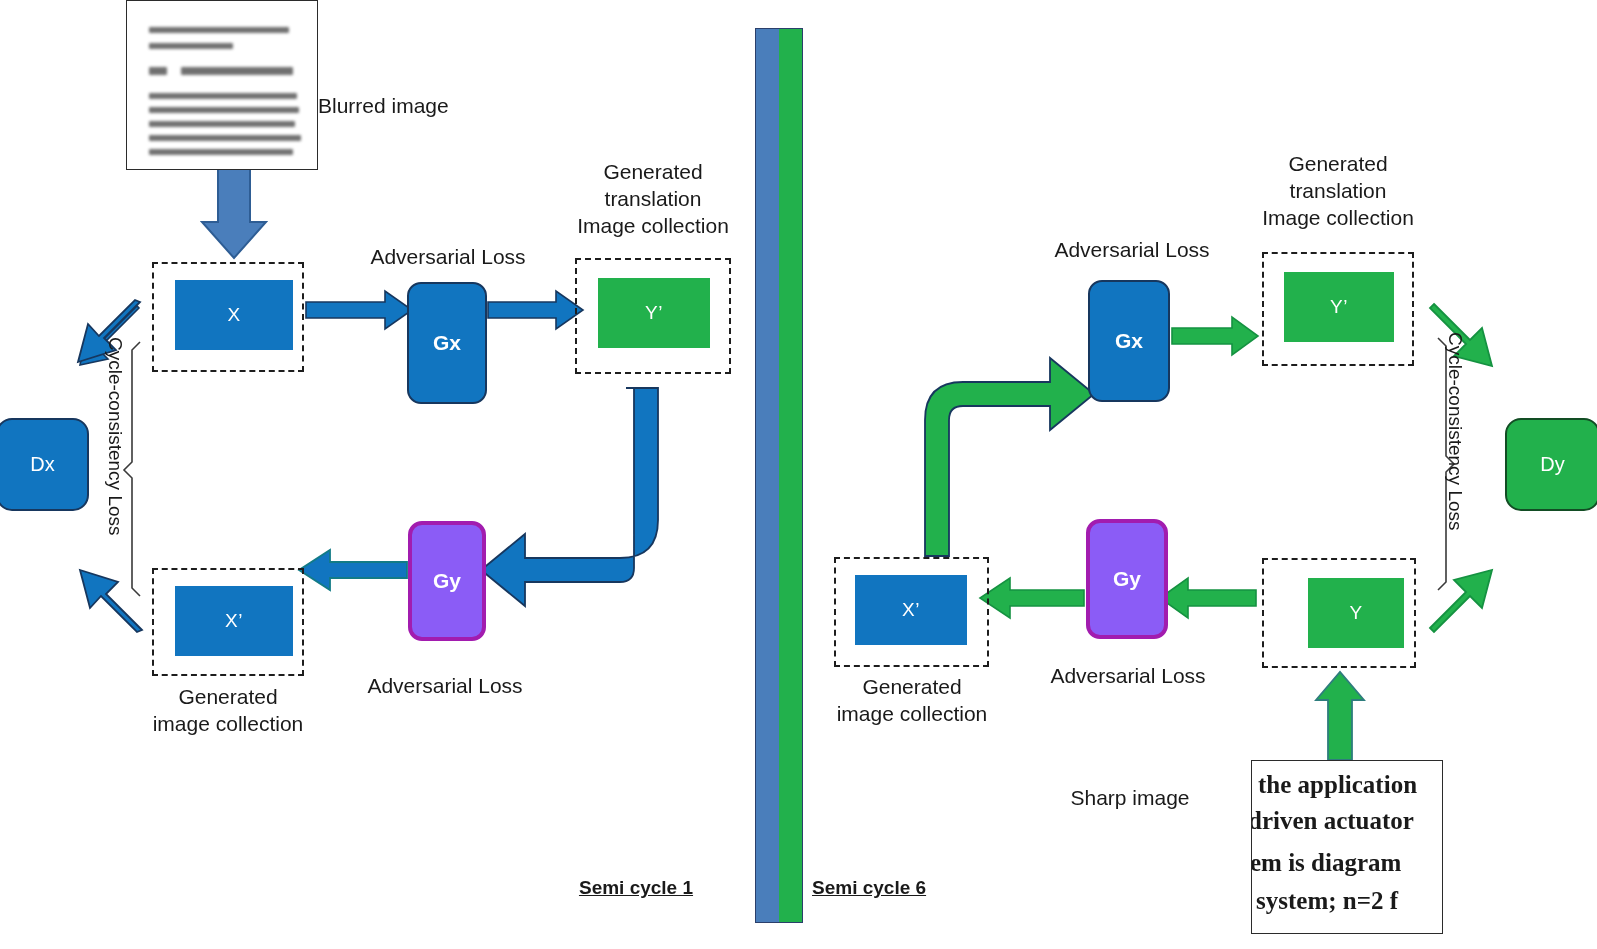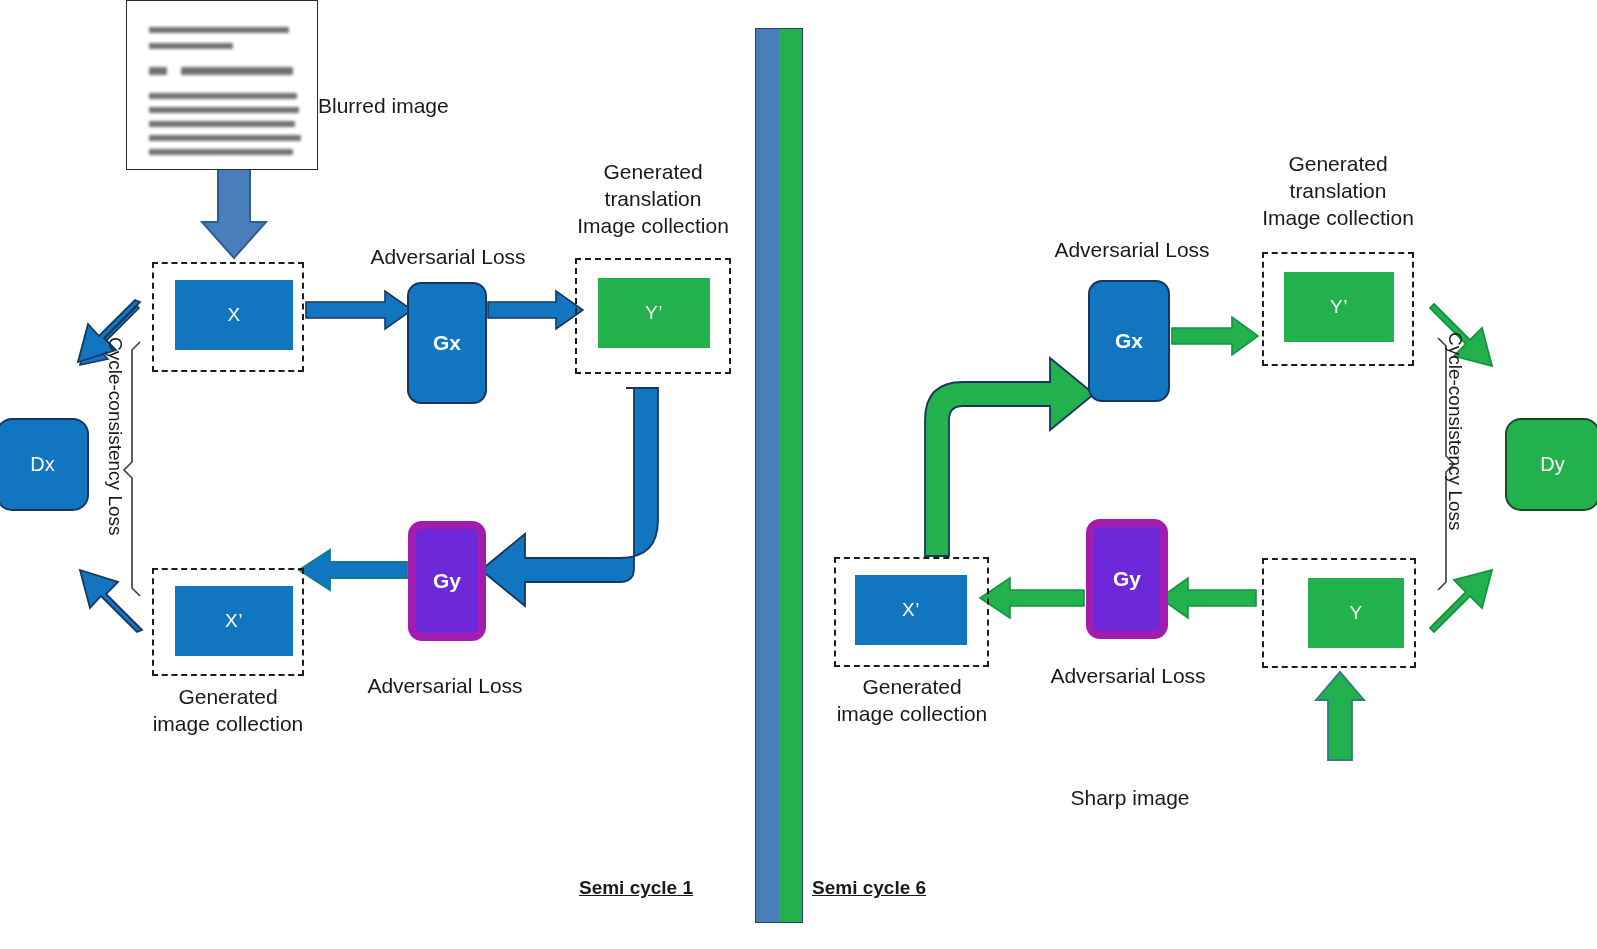--- a/index.html
+++ b/index.html
@@ -14,21 +14,21 @@
   
   .rect{display:flex;align-items:center;justify-content:center;
         color:#ffffff;font-size:19px;letter-spacing:.5px;}
   .rect.blue{background:#1175c0;}
   .rect.green{background:#22b14c;}
 
   
   .gen{display:flex;align-items:center;justify-content:center;
        border-radius:14px;color:#ffffff;font-size:21px;font-weight:bold;}
   .gen.blue{background:#1175c0;border:2px solid #17375e;}
-  .gen.green{background:#6d28d9;border:8px solid #a21caf;}
+  .gen.green{background:#8b5cf6;border:4px solid #a21caf;}
   .disc{display:flex;align-items:center;justify-content:center;
         border-radius:16px;color:#ffffff;font-size:20px;}
   .disc.blue{background:#1175c0;border:2.5px solid #17375e;}
   .disc.green{background:#22b14c;border:2.5px solid #124d24;}
 
   
   .lbl{position:absolute;color:#1a1a1a;font-size:21px;line-height:27px;text-align:center;}
   .lbl.bold{font-weight:bold;font-size:19px;text-decoration:underline;}
   .vlabel{position:absolute;color:#1a1a1a;font-size:19px;white-space:nowrap;
           transform-origin:0 0;}
@@ -201,15 +201,21 @@
     <div>image collection</div>
   </div>
 
   <div class="blk dashbox" style="left:1262px;top:558px;width:154px;height:110px;"></div>
   <div class="blk rect green" style="left:1308px;top:578px;width:96px;height:70px;">Y</div>
 
   <div class="blk disc green" style="left:1505px;top:418px;width:95px;height:93px;">Dy</div>
 
   <div class="vlabel" style="left:1466px;top:332px;transform:rotate(90deg);">Cycle-consistency Loss</div>
 
+  <div class="sharpimg" style="left:1251px;top:760px;width:190px;height:172px;">
+    <div class="srow" style="left:6px;top:10px;">the application</div>
+    <div class="srow" style="left:-4px;top:46px;">driven actuator</div>
+    <div class="srow" style="left:-2px;top:88px;">em is diagram</div>
+    <div class="srow" style="left:4px;top:126px;">system; n=2 f</div>
+  </div>
   <div class="lbl" style="left:1040px;top:784px;width:180px;text-align:center;">Sharp image</div>
 
 </div>
 
 </body></html>

